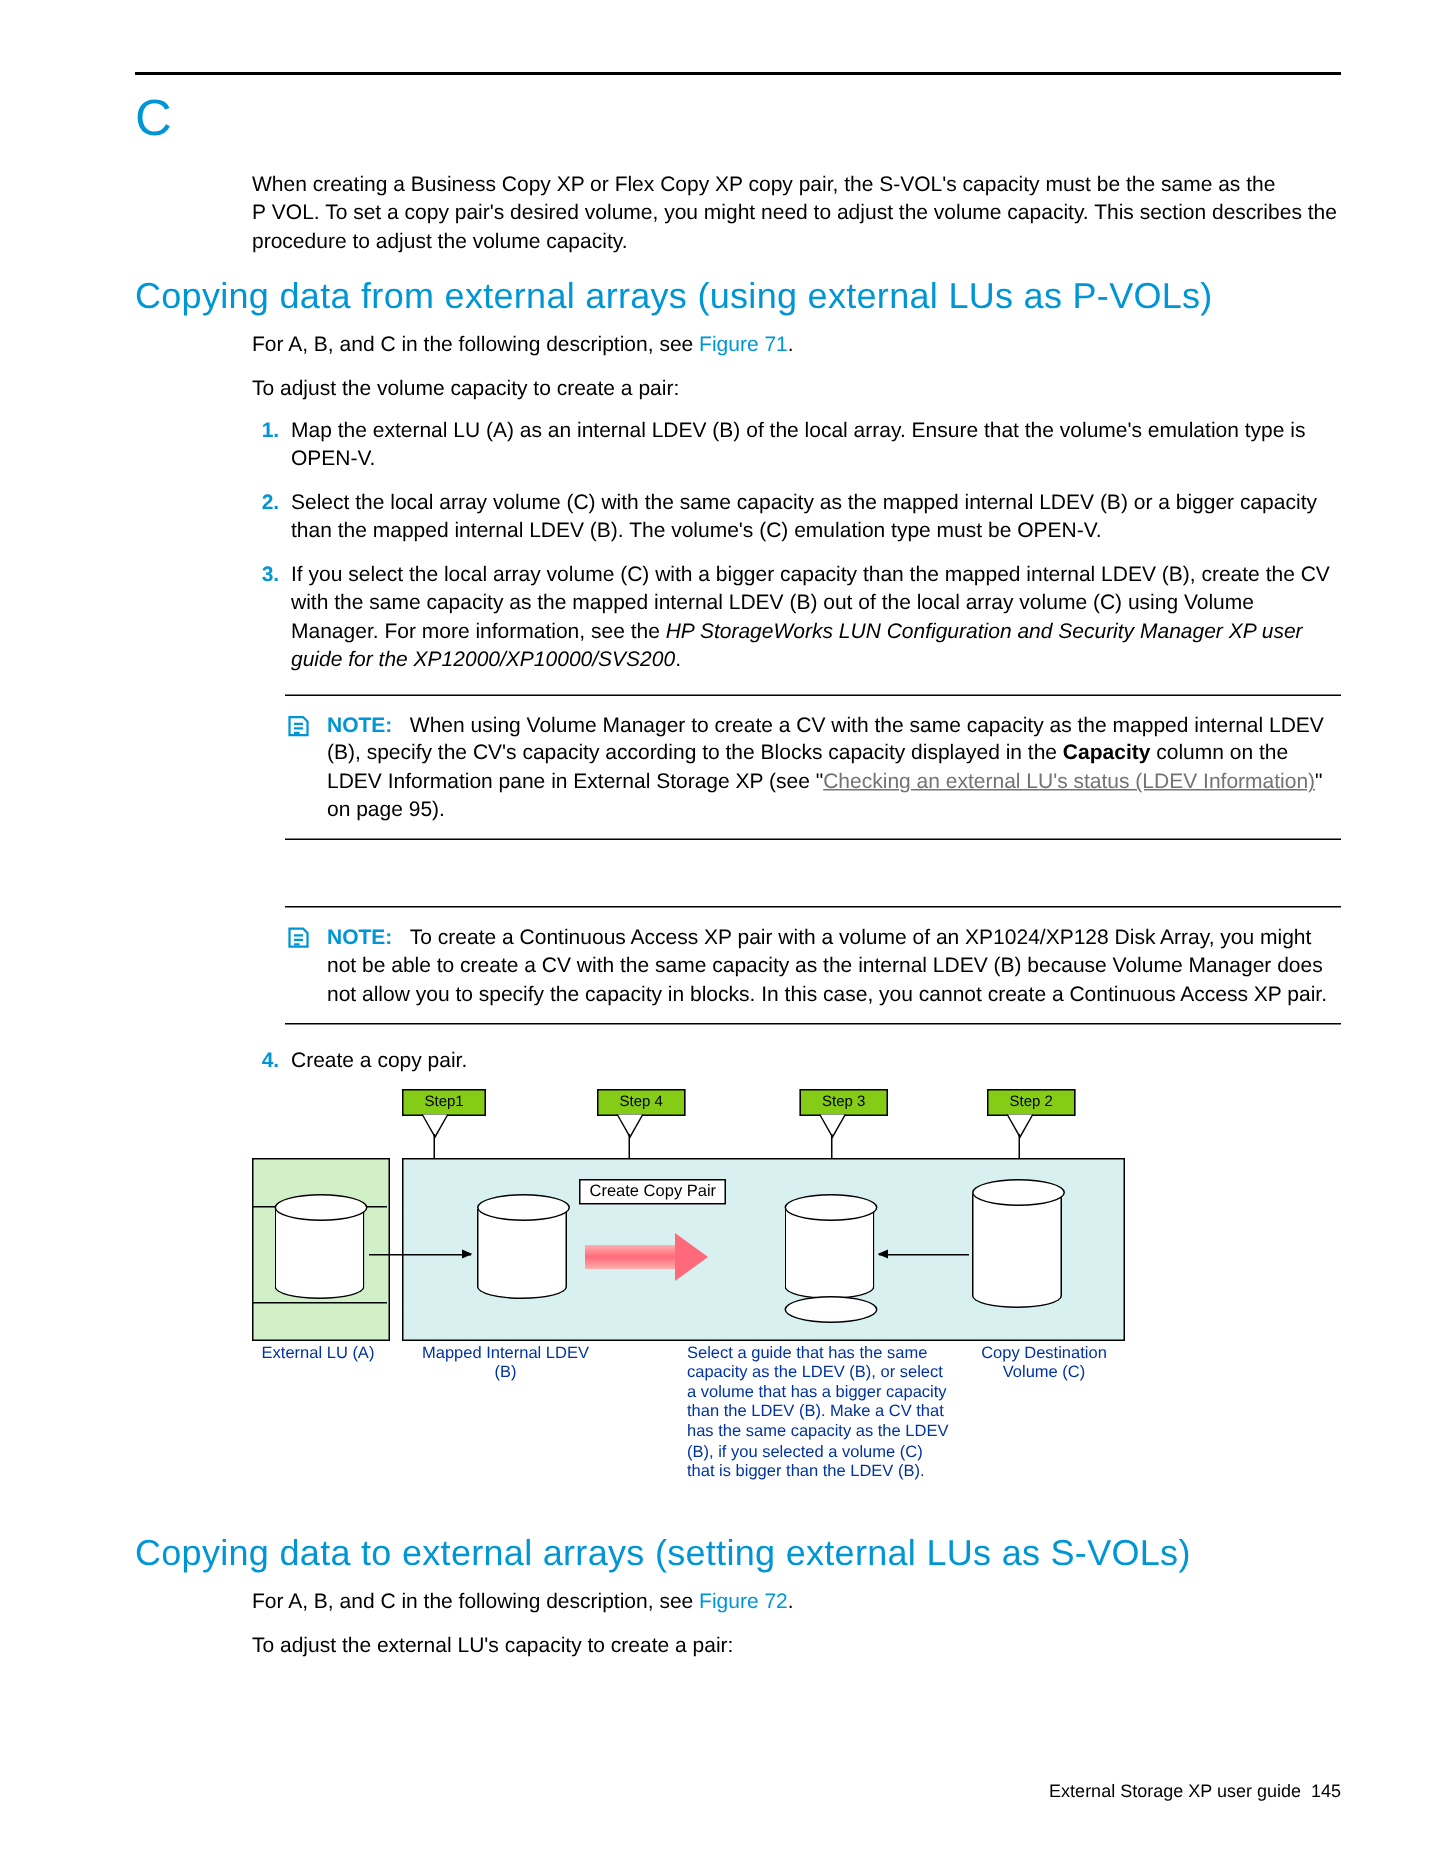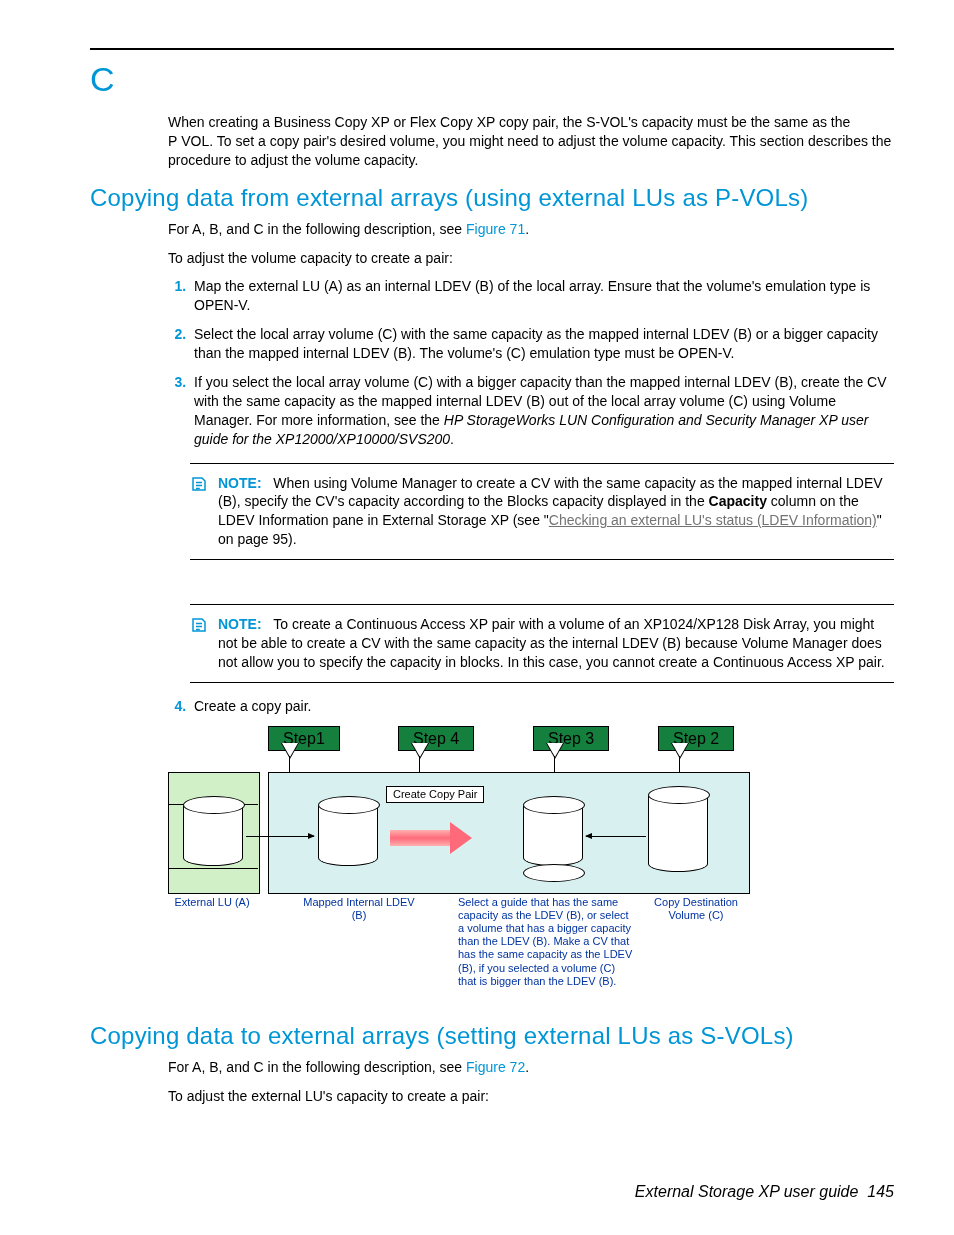--- a/index.html
+++ b/index.html
@@ -110,37 +110,36 @@
     margin: 6px 0 12px 0;
   }
   .figure-num {
     color: #0096d6;
     font-weight: bold;
   }
   .footer {
     position: absolute;
     bottom: 34px;
     right: 60px;
-    font-size: 16px;
-    font-style: italic;
+    font-size: 12px;
   }
   
   .diagram {
     position: relative;
     width: 700px;
     height: 290px;
     font-size: 11px;
     line-height: 1.2;
   }
   .step-box {
     position: absolute;
     border: 1px solid #000;
-    background: #15803d;
+    background: #84cc16;
     padding: 2px 14px;
-    font-size: 16px;
+    font-size: 10px;
   }
   .callout-line {
     position: absolute;
     background: #000;
   }
   .callout-arrowhead {
     position: absolute;
     width: 0; height: 0;
     border-left: 8px solid transparent;
     border-right: 8px solid transparent;
@@ -355,21 +354,21 @@
       <div class="thin-arrow-right" style="left:78px; top:110px; width:68px;"></div>
       <div class="thin-arrow-left" style="left:418px; top:110px; width:60px;"></div>
 
       <div class="ccp-label" style="left:218px; top:60px;">Create Copy Pair</div>
       <div class="big-arrow" style="left:222px; top:96px;">
         <div class="shaft"></div>
           <div class="head"></div>
       </div>
 
       <div class="dlabel blue" style="left:-6px; top:170px; width:100px;">External LU (A)</div>
-      <div class="dlabel blue" style="left:131px; top:170px; width:120px;">Mapped Internal LDEV (B)</div>
+      <div class="dlabel blue" style="left:109px; top:170px; width:120px;">Mapped Internal LDEV (B)</div>
       <div class="dlabel blue" style="left:468px; top:170px; width:120px;">Copy Destination Volume (C)</div>
       <div class="dlabel blue" style="left:290px; top:170px; width:175px; text-align:left;">Select a guide that has the same capacity as the LDEV (B), or select a volume that has a bigger capacity than the LDEV (B). Make a CV that has the same capacity as the LDEV (B), if you selected a volume (C) that is bigger than the LDEV (B).</div>
     </div>
 
   </div>
 
   <h2 class="section">Copying data to external arrays (setting external LUs as S-VOLs)</h2>
   <div class="body-text">
     <span>For A, B, and C in the following description, see </span><a href="#" class="xref">Figure 72</a><span>.</span>
   </div>

